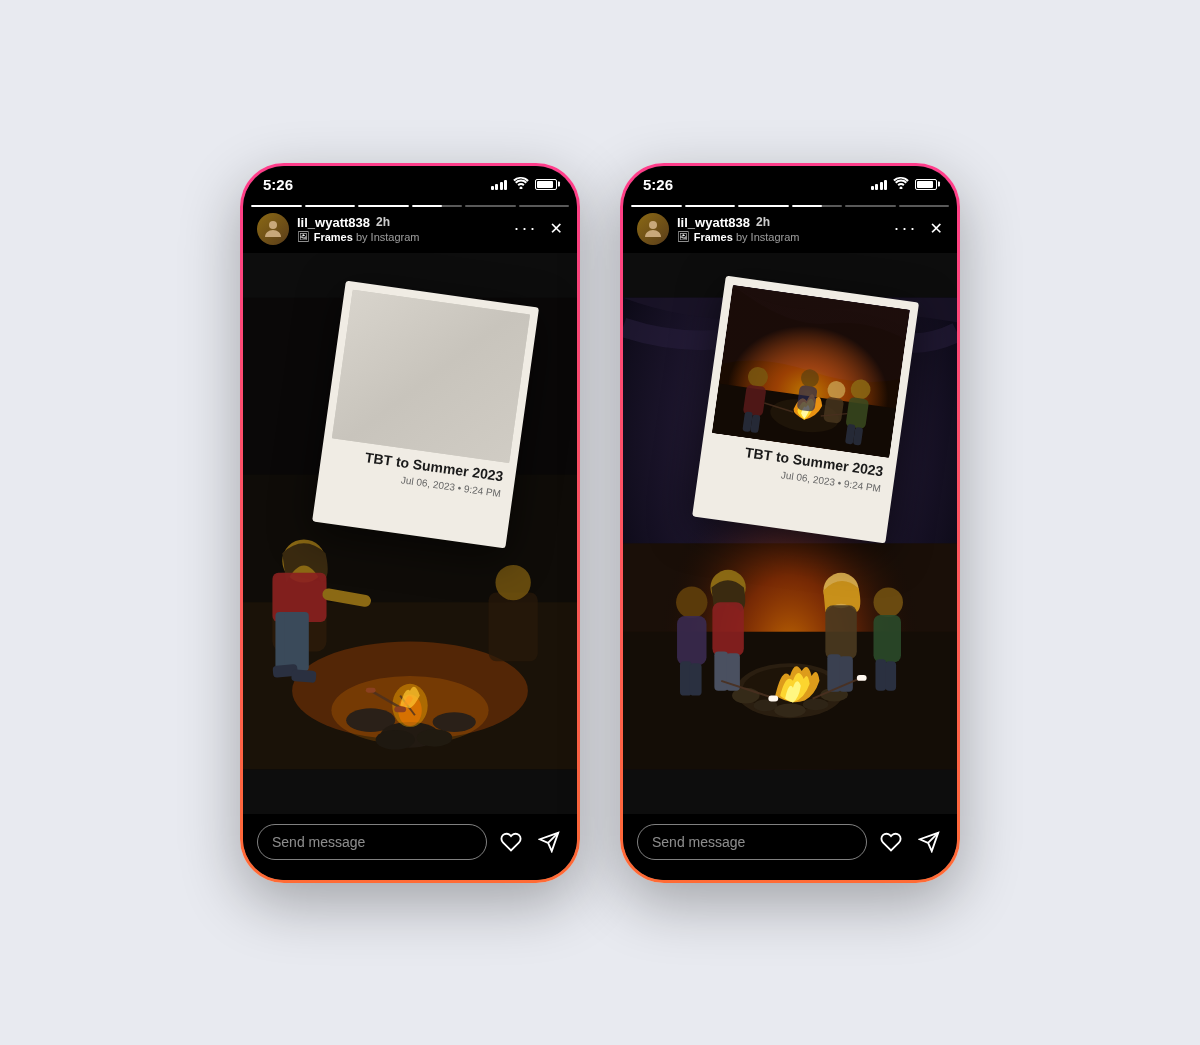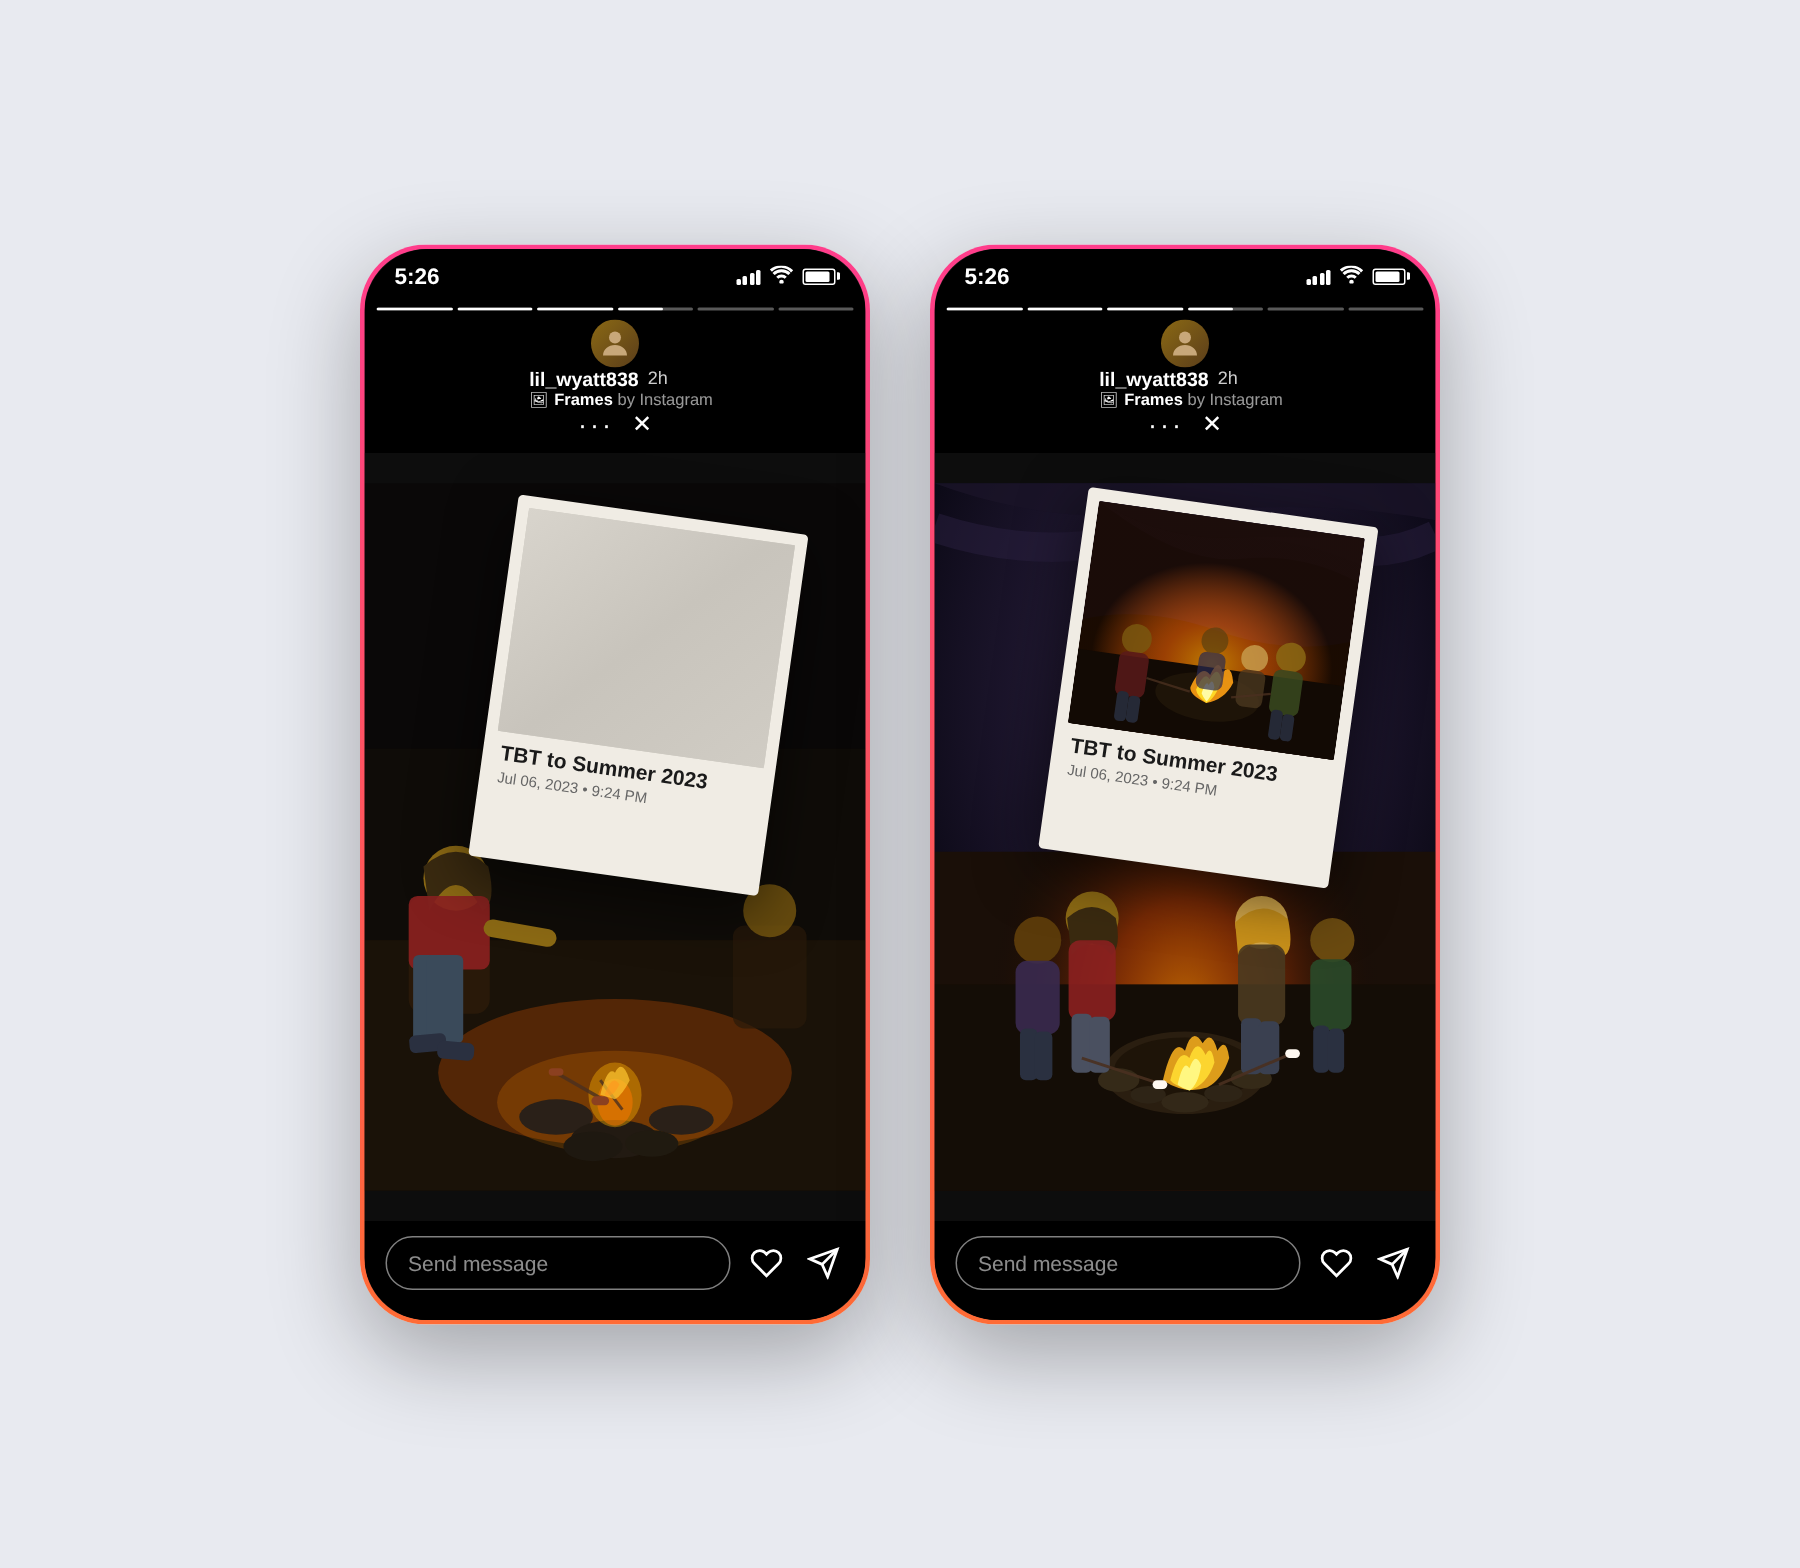--- a/index.html
+++ b/index.html
@@ -34,20 +34,21 @@
 
     .phone-content {
       width: 100%;
       height: 100%;
       background: #000;
       border-radius: 42px;
       overflow: hidden;
       position: relative;
       display: flex;
       flex-direction: column;
+      text-align: right;
     }
 
     
     .status-bar {
       display: flex;
       align-items: center;
       justify-content: space-between;
       padding: 10px 20px 4px;
       color: #fff;
       font-size: 15px;
@@ -112,21 +113,20 @@
     }
 
     
     .story-header {
       display: flex;
       align-items: center;
       padding: 6px 14px 8px;
       position: relative;
       z-index: 10;
       flex-shrink: 0;
-      flex-direction: column;
     }
 
     .avatar {
       width: 32px;
       height: 32px;
       border-radius: 50%;
       overflow: hidden;
       flex-shrink: 0;
       background: #555;
       display: flex;
@@ -164,21 +164,21 @@
 
     .story-username {
       color: #fff;
       font-size: 13px;
       font-weight: 600;
     }
 
     .story-time {
       color: rgba(255,255,255,0.8);
       font-size: 12px;
-      font-weight: 400;
+      font-weight: 700;
     }
 
     .story-effect-row {
       display: flex;
       align-items: center;
       gap: 4px;
       margin-top: 1px;
     }
 
     .story-effect-text {

